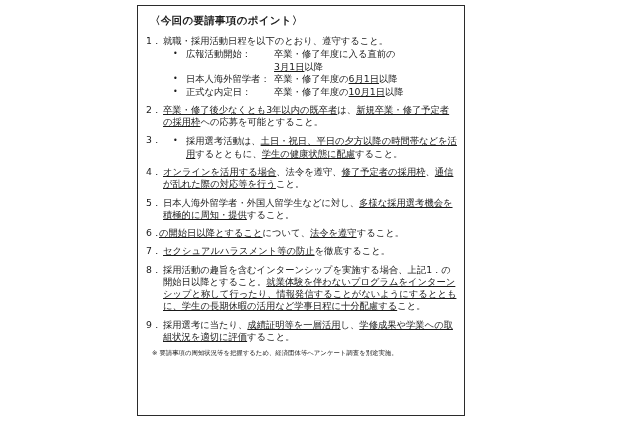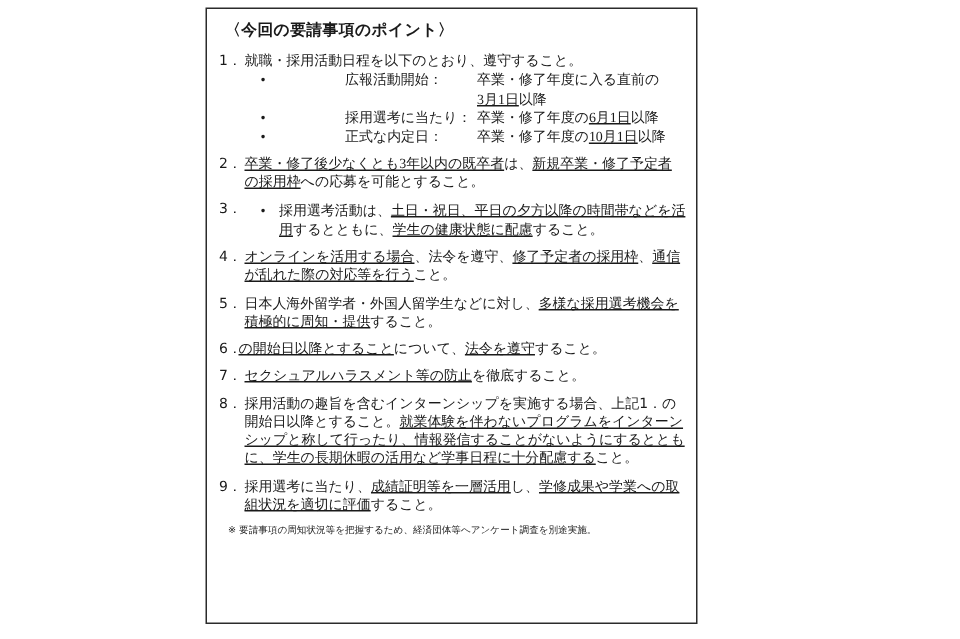--- a/index.html
+++ b/index.html
@@ -93,29 +93,27 @@
     line-height: 1.55;
   }
   .sub-text {
     flex: 1 1 auto;
     min-width: 0;
     word-break: break-all;
   }
   .sub-label {
     display: inline-block;
     min-width: 88px;
-    margin-left: 44px;
   }
 
   
   u, .ul {
     text-decoration: underline;
     text-underline-offset: 1px;
     text-decoration-thickness: 1px;
-    font-family: Liberation Serif, serif;
   }
   .footnote {
     font-size: 6.4px;
     line-height: 1.3;
     margin: 6px 0 0 6px;
     white-space: nowrap;
     color: #1a1a1a;
   }
   .nowrap { white-space: nowrap; }
 </style>
@@ -138,21 +136,21 @@
             <span class="sub-bullet">•</span>
             <span class="sub-text nowrap"><span class="sub-label">広報活動開始：</span><span>卒業・修了年度に入る直前の</span></span>
           </li>
           <li class="sub-item">
             <span class="sub-bullet">&nbsp;</span>
             <span class="sub-text nowrap"><span class="sub-label">&nbsp;</span><u>3月1日</u><span>以降</span></span>
           </li>
 
           <li class="sub-item">
             <span class="sub-bullet">•</span>
-            <span class="sub-text nowrap"><span class="sub-label">採用選考に当たり：</span><span>卒業・修了年度の</span><u>6月1日</u><span>以降</span></span>
+            <span class="sub-text nowrap"><span class="sub-label">日本人海外留学者：</span><span>卒業・修了年度の</span><u>6月1日</u><span>以降</span></span>
           </li>
 
           <li class="sub-item">
             <span class="sub-bullet">•</span>
             <span class="sub-text nowrap"><span class="sub-label">正式な内定日：</span><span>卒業・修了年度の</span><u>10月1日</u><span>以降</span></span>
           </li>
 
         </ul>
       </div>
     </div>

